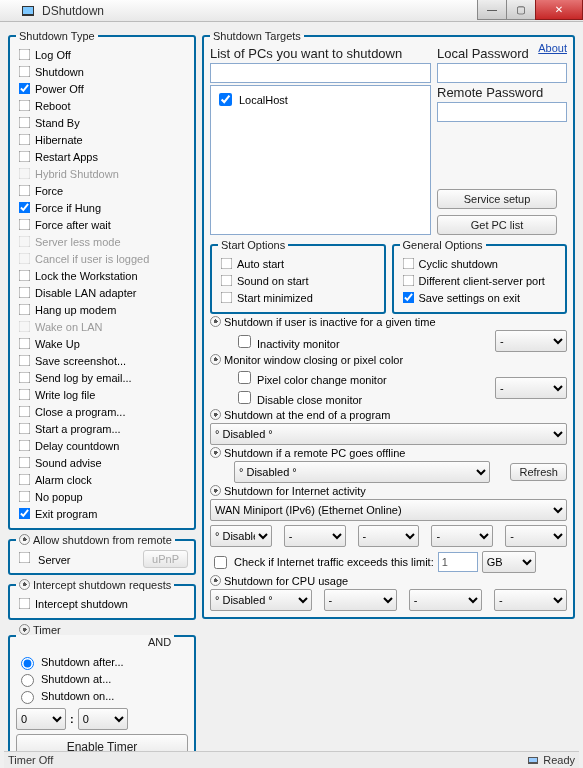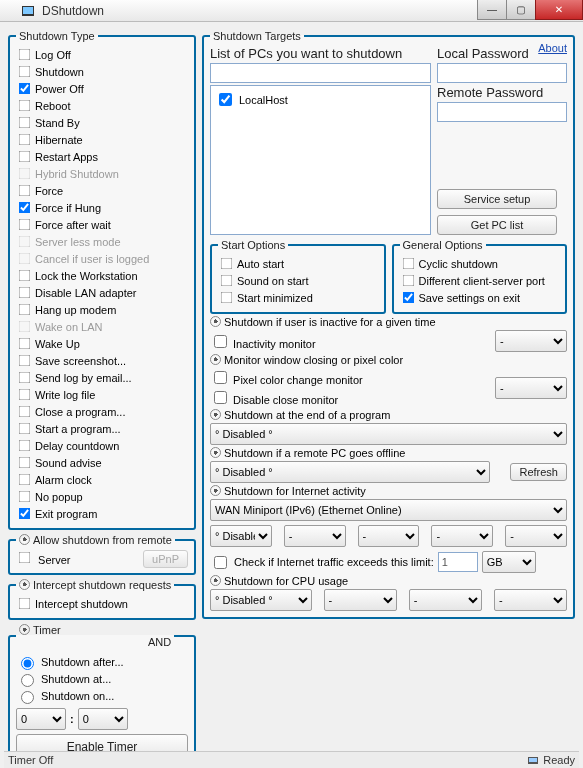--- a/index.html
+++ b/index.html
@@ -81,21 +81,21 @@
   .targets-left { flex:1; display:flex; flex-direction:column; gap:2px; }
   .targets-right { width:130px; display:flex; flex-direction:column; gap:2px; }
   .listbox {
     border:1px solid #8aa9ce; background:#fff;
     height:150px; padding:4px;
   }
   .listitem { display:flex; align-items:center; gap:4px; }
   .opts-row { display:flex; gap:6px; margin-top:4px; }
   .opts-col { flex:1; }
   .opts-col fieldset { min-height:70px; }
-  .row-with-dd { display:flex; align-items:center; gap:20px; justify-content:space-between;}
+  .row-with-dd { display:flex; align-items:center; gap:20px; justify-content:space-between;margin-left:24px;}
   .dd-small { width:72px; }
   .sect { margin-top:2px; }
   .sect-title { margin:0 0 2px 0; }
   .selrow { display:flex; gap:12px; flex-wrap:nowrap; }
   .selrow select { flex:1; min-width:40px; }
   .num-inline { display:flex; align-items:center; gap:4px; margin-top:4px;}
   .spin { width:40px; }
   .statusbar {
     position:absolute; left:4px; right:4px; bottom:0; height:17px;
     border-top:1px solid #c9c9c9;

